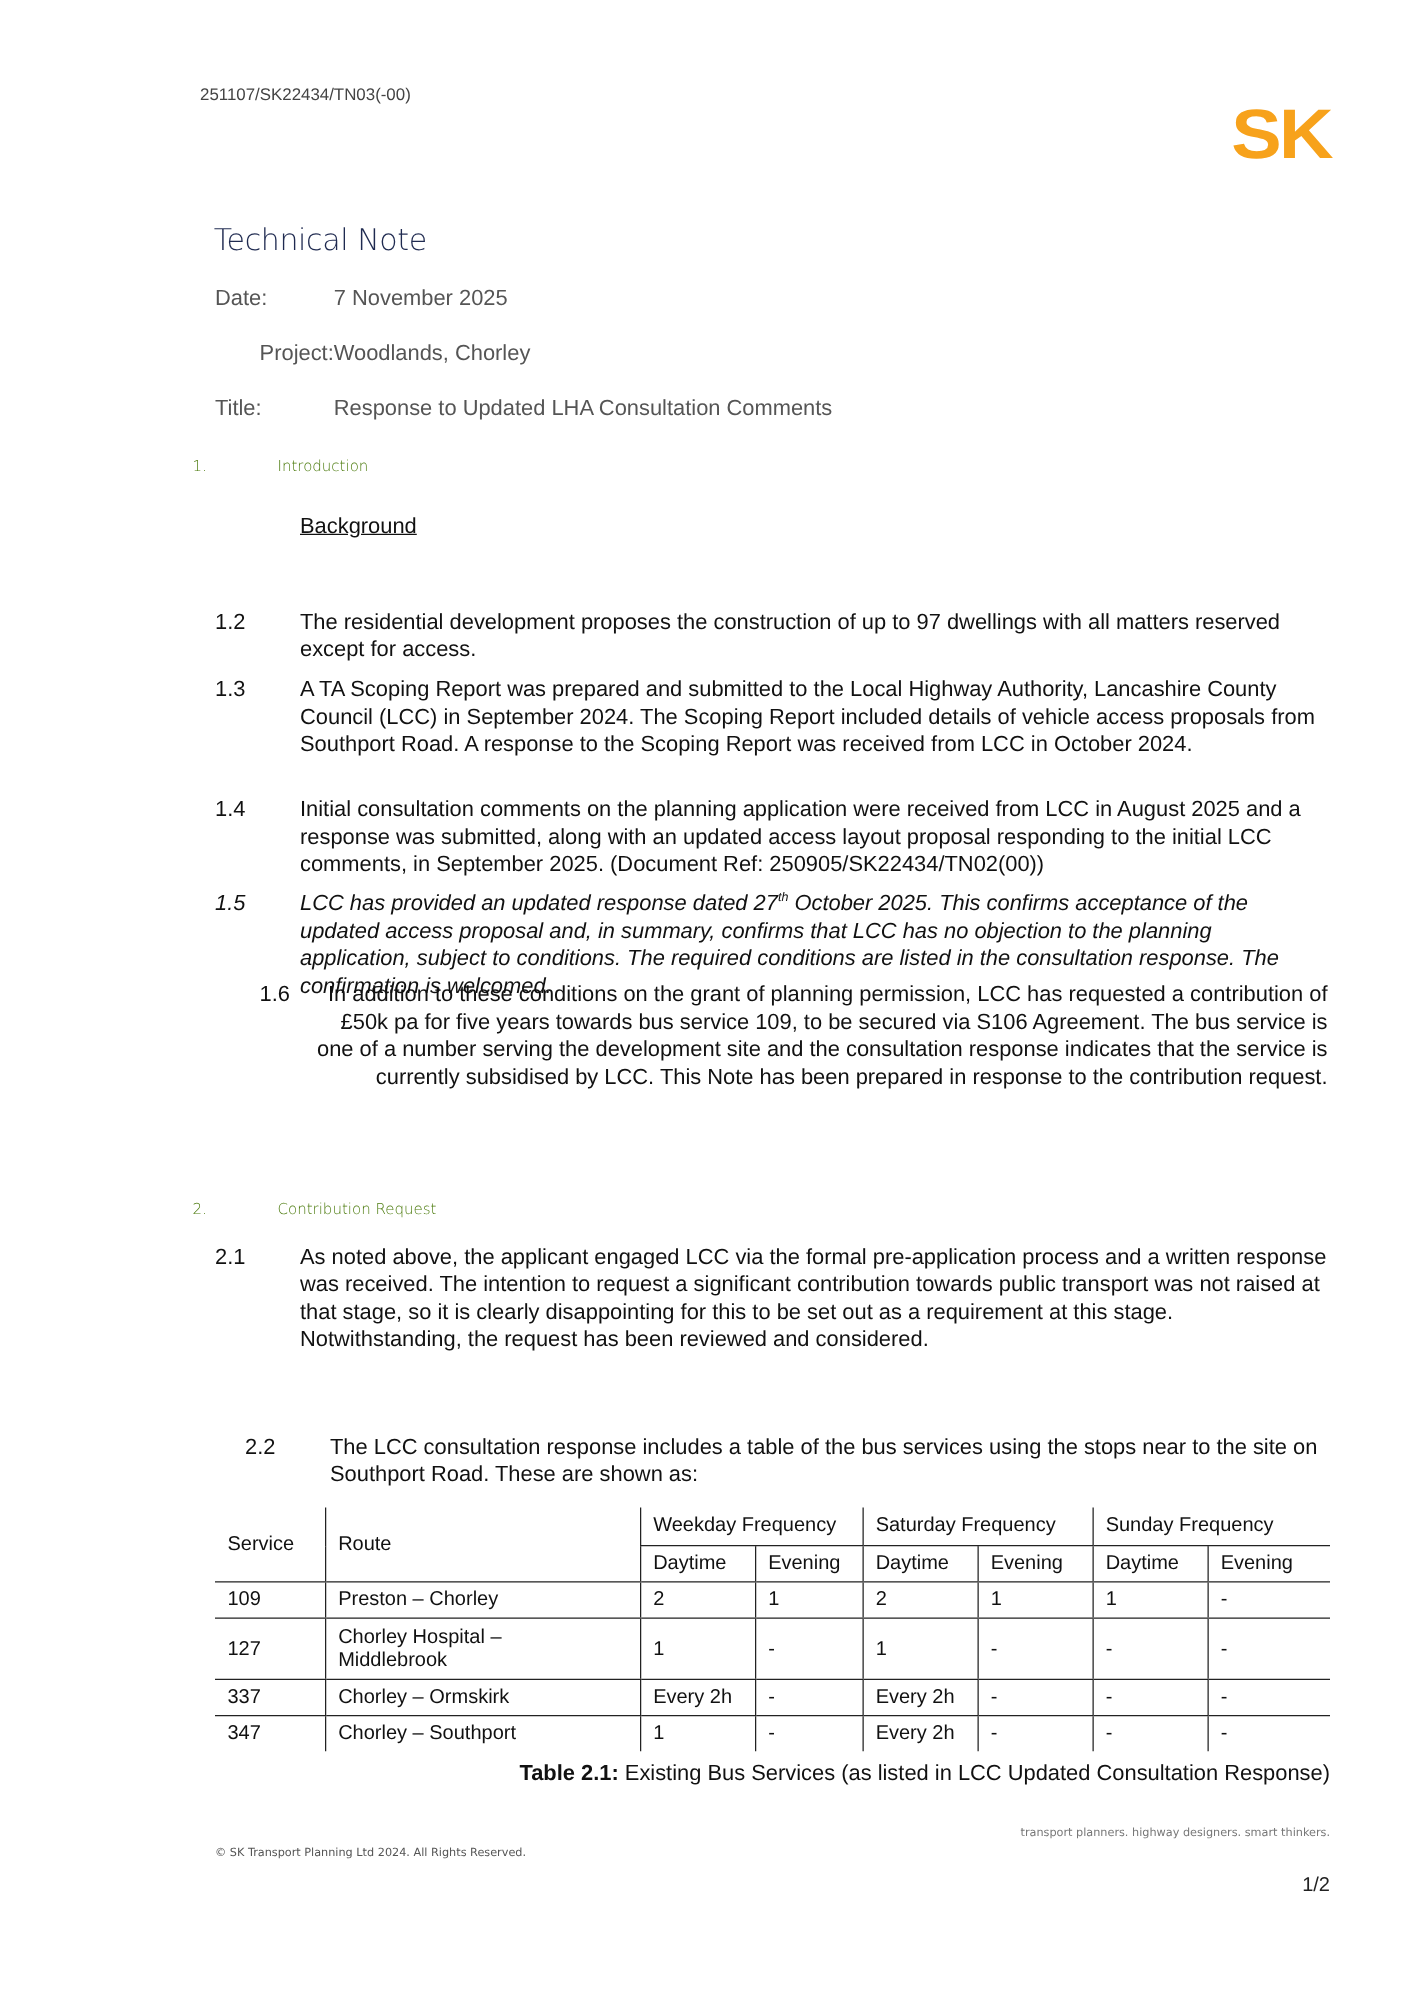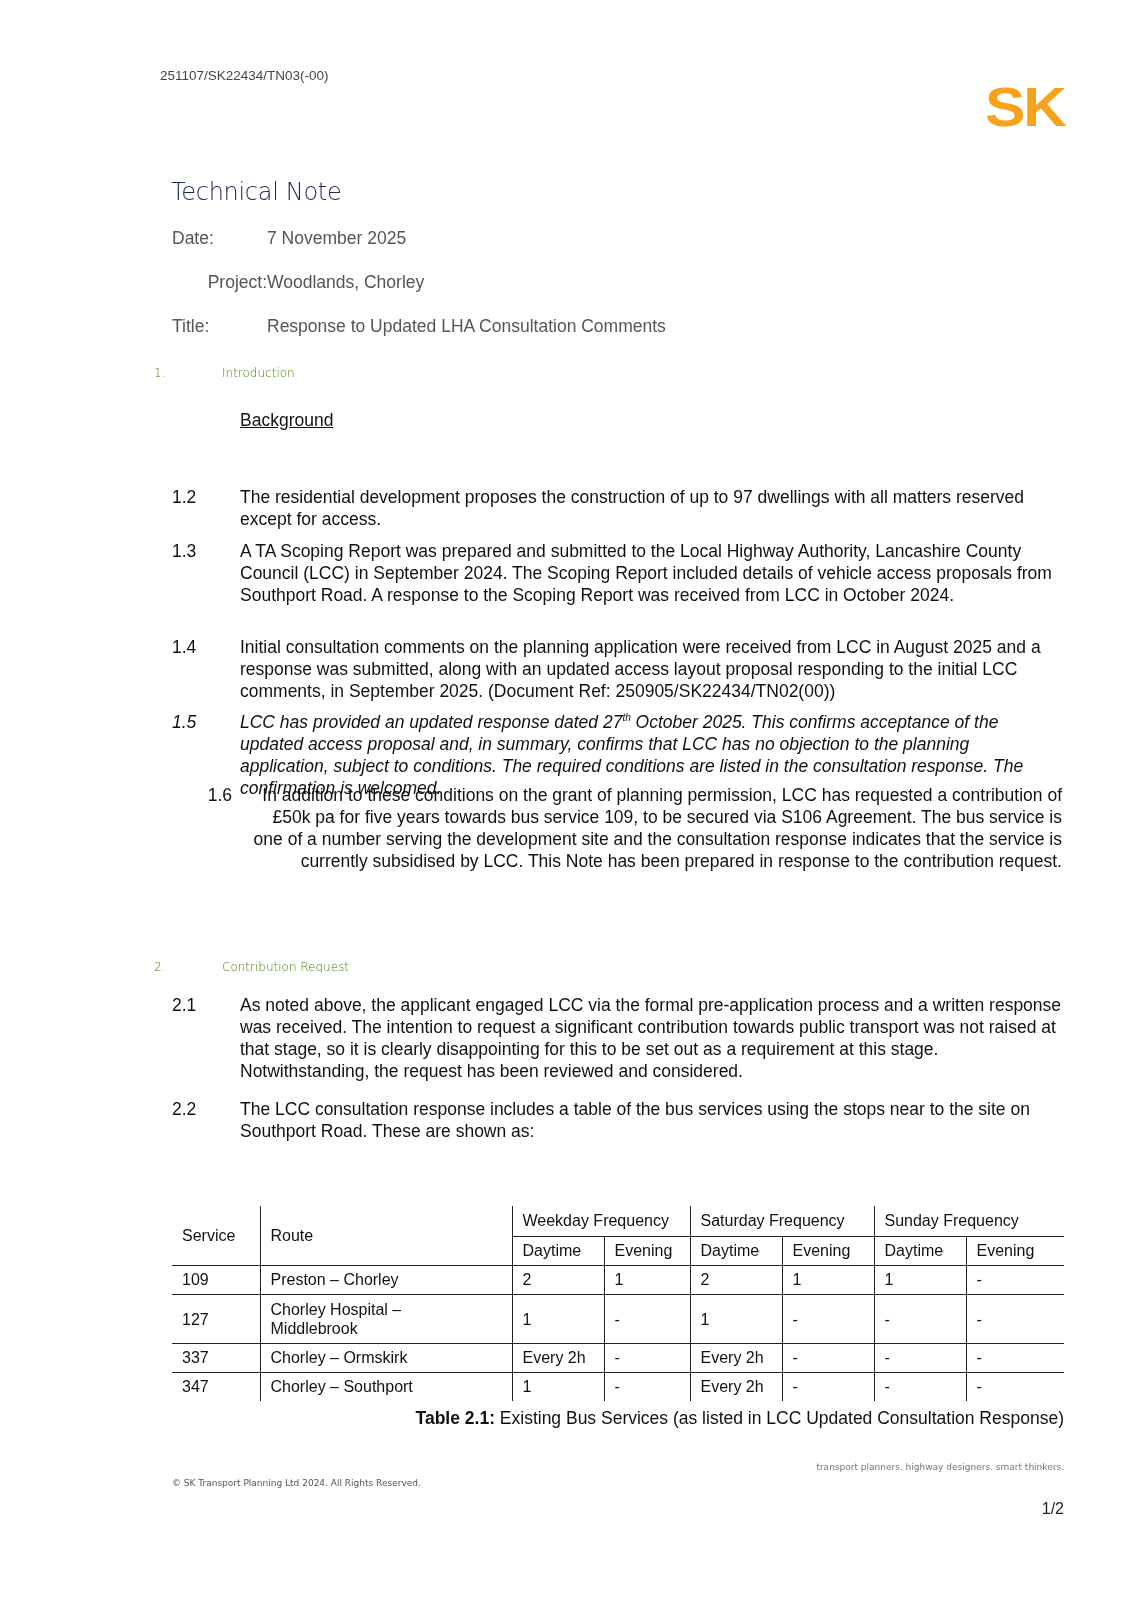--- a/index.html
+++ b/index.html
@@ -95,21 +95,21 @@
     <span class="ptext">In addition to these conditions on the grant of planning permission, LCC has requested a contribution of £50k pa for five years towards bus service 109, to be secured via S106 Agreement. The bus service is one of a number serving the development site and the consultation response indicates that the service is currently subsidised by LCC. This Note has been prepared in response to the contribution request.</span>
   </div>
 
   <div class="section-heading" style="top:960px;">
     <span class="num">2.</span><span>Contribution Request</span>
   </div>
   <div class="para" style="top:994px;">
     <span class="pnum">2.1</span>
     <span class="ptext">As noted above, the applicant engaged LCC via the formal pre-application process and a written response was received. The intention to request a significant contribution towards public transport was not raised at that stage, so it is clearly disappointing for this to be set out as a requirement at this stage. Notwithstanding, the request has been reviewed and considered.</span>
   </div>
-  <div class="para" style="top:1098px;">
+  <div class="para" style="top:1146px;margin-left:24px;">
     <span class="pnum">2.2</span>
     <span class="ptext">The LCC consultation response includes a table of the bus services using the stops near to the site on Southport Road. These are shown as:</span>
   </div>
 
   <table class="bus">
     <colgroup>
       <col style="width:88px">
         <col style="width:252px">
         <col style="width:92px">
         <col style="width:86px">

